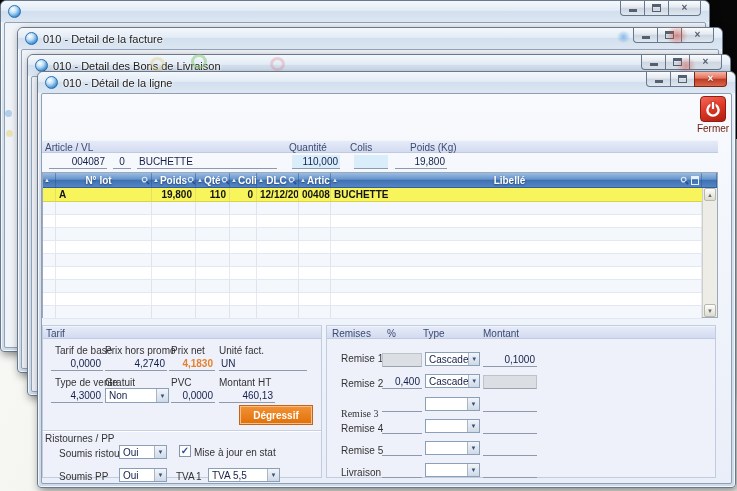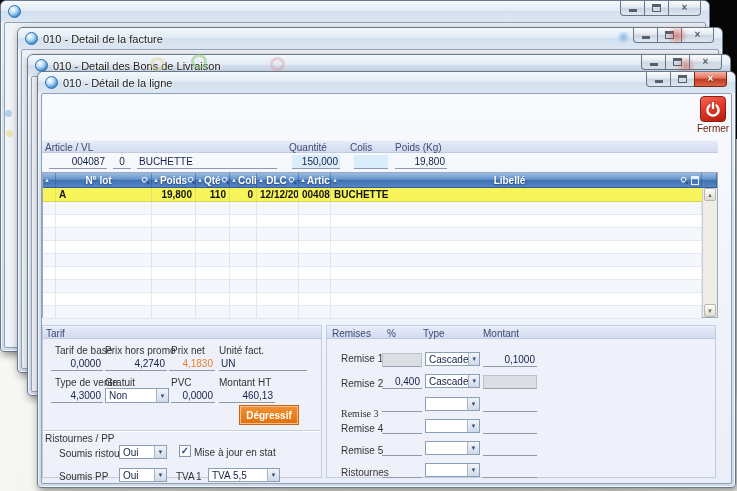--- a/index.html
+++ b/index.html
@@ -50,21 +50,21 @@
 
   .strip { position:absolute; height:13px; background:linear-gradient(180deg,#e6ebf8,#d2dbf0);
            border-top:1px solid #f2f5fc; border-bottom:1px solid #c0cbe2; }
   .strip span { position:absolute; top:1px; font-size:10px; color:#3c4a70; white-space:nowrap; }
 
   .fld { position:absolute; height:14px; line-height:13px; font-size:10px; color:#14204a;
          border-bottom:1px solid #8e9aab; text-align:right; padding-right:2px; }
   .fld.left { text-align:left; padding-left:2px; }
   .fld.center { text-align:center; padding:0; }
   .fld.cyan { background:#d9edfa; }
-  .fld.orange { color:#e5812e; }
+  .fld.orange { color:#e5812e;font-weight:bold; }
   .boxfld { position:absolute; height:14px; background:#dbdee3; border:1px solid #bcc3cb; border-bottom-color:#9aa3af; }
 
   
   #grid { position:absolute; left:0; top:78px; width:676px; height:146px; border:1px solid #9aa9bb; background:#fff; }
   #grid-head { display:grid; grid-template-columns:13px 96px 44px 34px 27px 42px 32px 1fr 15px; height:15px;
                background:linear-gradient(180deg,#9cbce2 0%,#6795cc 45%,#3f71b2 50%,#5585c2 100%);
                border-bottom:1px solid #2f5f9e; }
   .hcell { display:flex; align-items:center; font-size:10px; font-weight:bold; color:#fff;
            text-shadow:0 1px 2px rgba(10,40,90,.65); border-right:1px solid rgba(40,80,140,.45); overflow:hidden; }
   .hcell .lbl { flex:1; text-align:center; }
@@ -199,27 +199,27 @@
           <line x1="9" y1="2" x2="9" y2="9" stroke="#ffffff" stroke-width="2.4"></line>
         </svg>
       </div>
       <div class="fermer-label">Fermer</div>
     </div>
 
     <div class="strip" style="left:0;top:46px;width:676px;">
       <span style="left:3px;">Article / VL</span>
       <span style="left:247px;">Quantité</span>
       <span style="left:308px;">Colis</span>
-      <span style="left:353px;">Poids (Kg)</span>
+      <span style="left:368px;">Poids (Kg)</span>
     </div>
 
     <div class="fld" style="left:7px;top:61px;width:58px;">004087</div>
     <div class="fld center" style="left:71px;top:61px;width:18px;">0</div>
     <div class="fld left" style="left:95px;top:61px;width:140px;">BUCHETTE</div>
-    <div class="fld cyan" style="left:250px;top:61px;width:48px;">150,000</div>
+    <div class="fld cyan" style="left:250px;top:61px;width:48px;">110,000</div>
     <div class="fld cyan" style="left:312px;top:61px;width:34px;"></div>
     <div class="fld" style="left:353px;top:61px;width:52px;">19,800</div>
 
     <div id="grid">
       <div id="grid-head">
         <div class="hcell">
             <span class="tri">▲</span>
           </div>
         <div class="hcell">
           <span class="lbl">N° lot</span>
@@ -404,21 +404,21 @@
       <div class="plabel" style="left:176px;top:51px;">Montant HT</div>
 
       <div class="fld" style="left:8px;top:63px;width:52px;">4,3000</div>
       <div class="combo" style="left:62px;top:62px;width:64px;">
         <span>Non</span>
           <span class="arrow">▼</span>
       </div>
       <div class="fld" style="left:128px;top:63px;width:44px;">0,0000</div>
       <div class="fld" style="left:176px;top:63px;width:56px;">460,13</div>
 
-      <div class="btn-orange" style="left:197px;top:80px;width:58px;height:18px;">Dégressif</div>
+      <div class="btn-orange" style="left:197px;top:80px;width:72px;height:18px;">Dégressif</div>
 
       <div class="sep" style="top:104px;"></div>
       <div class="plabel" style="left:2px;top:107px;">Ristournes / PP</div>
 
       <div class="plabel" style="left:16px;top:122px;">Soumis ristourne</div>
       <div class="combo" style="left:76px;top:119px;width:48px;height:14px;">
         <span>Oui</span>
           <span class="arrow">▼</span>
       </div>
       <div class="checkbox checked" style="left:136px;top:119px;"></div>
@@ -478,21 +478,21 @@
       <div class="fld" style="left:156px;top:94px;width:54px;"></div>
 
       <div class="plabel" style="left:14px;top:119px;">Remise 5</div>
       <div class="fld" style="left:55px;top:116px;width:40px;"></div>
       <div class="combo" style="left:98px;top:115px;width:55px;height:14px;">
         <span></span>
           <span class="arrow">▼</span>
       </div>
       <div class="fld" style="left:156px;top:116px;width:54px;"></div>
 
-      <div class="plabel" style="left:14px;top:141px;">Ristournes</div>
+      <div class="plabel" style="left:14px;top:141px;">Livraison</div>
       <div class="fld" style="left:55px;top:138px;width:40px;"></div>
       <div class="combo" style="left:98px;top:137px;width:55px;height:14px;">
         <span></span>
           <span class="arrow">▼</span>
       </div>
       <div class="fld" style="left:156px;top:138px;width:54px;"></div>
     </div>
 
   </div>
 </div>

